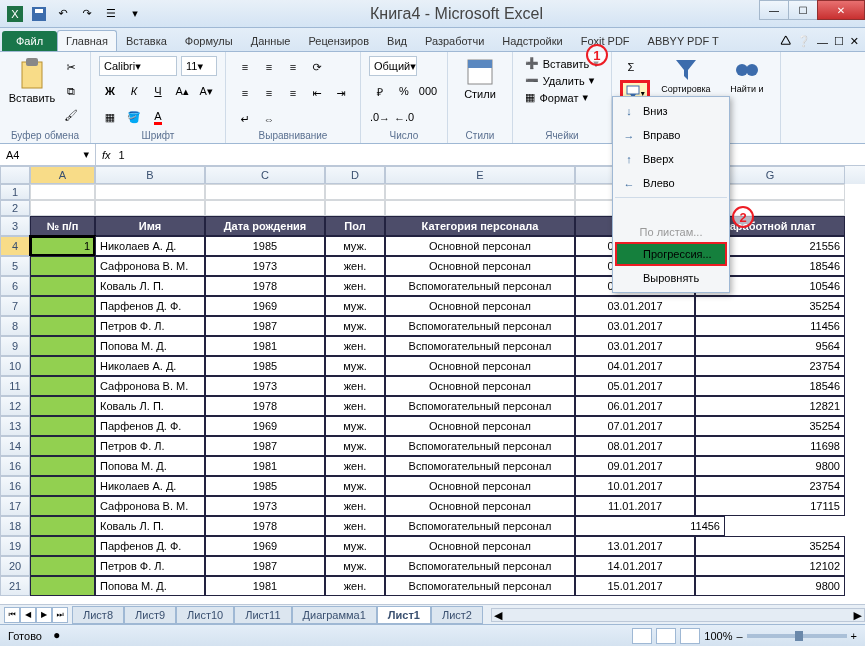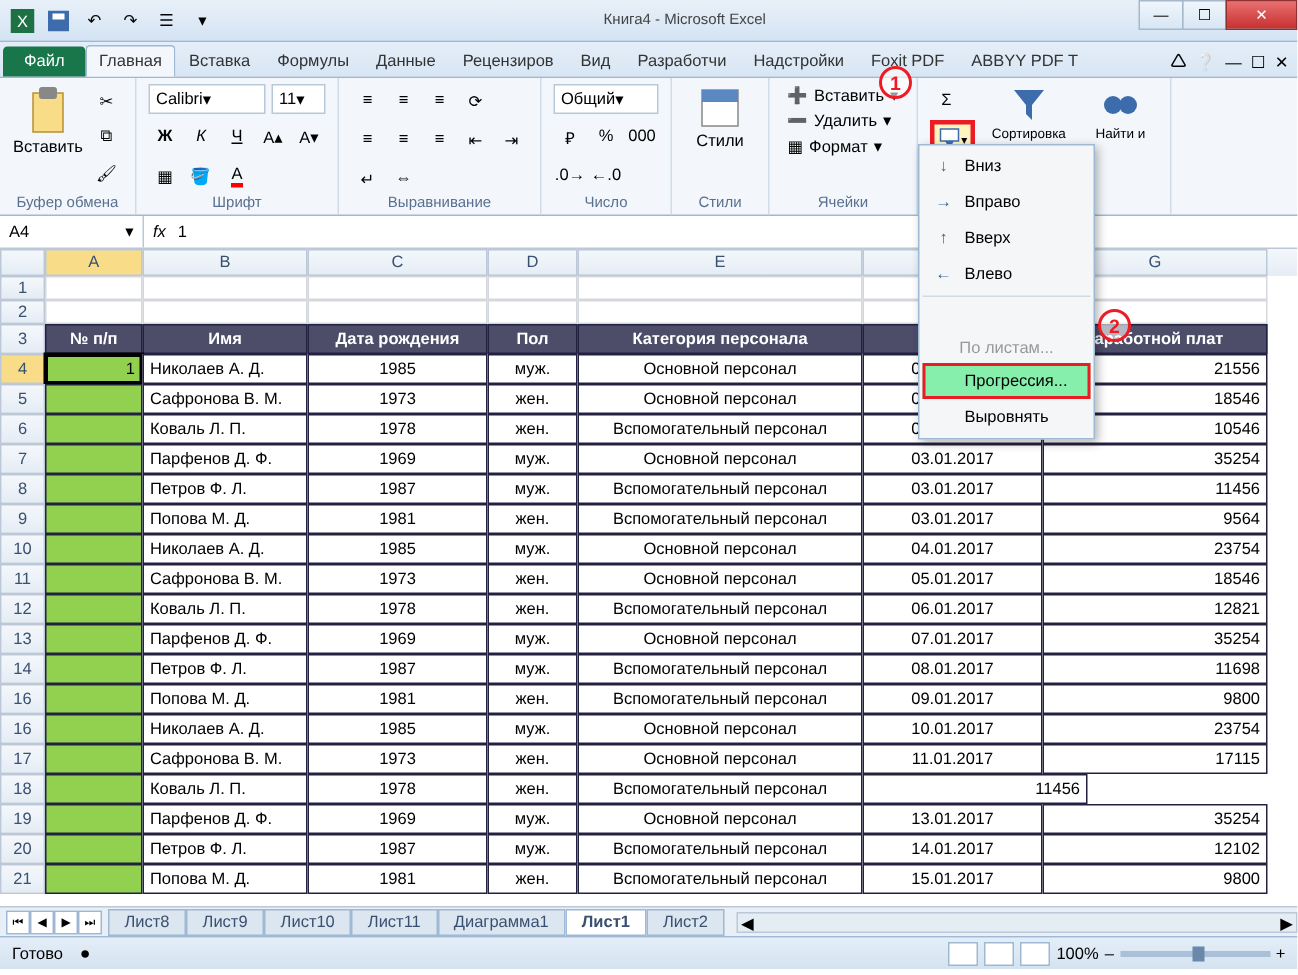--- a/index.html
+++ b/index.html
@@ -2,21 +2,21 @@
 <html><head>
 <meta charset="utf-8">
 <style>
 * { margin: 0; padding: 0; box-sizing: border-box; font-family: "Segoe UI", Tahoma, sans-serif; font-size: 11px; }
 body { background: #fff; width: 865px; height: 650px; overflow: hidden; }
 
 
 .titlebar { height: 28px; background: linear-gradient(#e8f0f8,#d4e4f4); border-bottom: 1px solid #9fb8d4; display: flex; align-items: center; position: relative; }
 .qa-toolbar { display: flex; gap: 2px; padding: 2px 4px; }
 .qa-btn { width: 22px; height: 22px; border: 1px solid transparent; display: flex; align-items: center; justify-content: center; border-radius: 2px; }
-.title { position: absolute; left: 50%; transform: translateX(-50%); font-size: 10px; color: #444; padding-left: 48px; }
+.title { position: absolute; left: 50%; transform: translateX(-50%); font-size: 16px; color: #444; padding-left: 48px; }
 .win-controls { position: absolute; right: 0; top: 0; display: flex; }
 .win-btn { width: 30px; height: 20px; border: 1px solid #a5b8cc; background: linear-gradient(#f0f6fc,#d8e6f4); display: flex; align-items: center; justify-content: center; font-size: 10px; margin-left: -1px; }
 .win-close { width: 48px; background: linear-gradient(#e87070,#c83030); color: #fff; border-color: #903030; }
 
 
 .ribbon-tabs { height: 24px; background: linear-gradient(#e4eef8,#d8e6f4); display: flex; align-items: flex-end; border-bottom: 1px solid #9fb8d4; padding-left: 2px; }
 .file-tab { background: #19764a; color: #fff; padding: 4px 14px; border-radius: 3px 3px 0 0; font-size: 11px; }
 .ribbon-tab { padding: 4px 8px; color: #333; border: 1px solid transparent; border-bottom: none; }
 .ribbon-tab.active { background: #f3f7fb; border-color: #9fb8d4; border-radius: 3px 3px 0 0; }
 .ribbon-right { margin-left: auto; display: flex; gap: 6px; padding-right: 6px; align-items: center; }
@@ -35,21 +35,21 @@
 
 
 .callout { position: absolute; width: 22px; height: 22px; border: 2.5px solid #ed1c24; border-radius: 50%; color: #ed1c24; font-weight: bold; font-size: 13px; display: flex; align-items: center; justify-content: center; background: rgba(255,255,255,0.6); z-index: 50; }
 
 
 .fill-menu { position: absolute; top: 96px; left: 612px; width: 118px; background: #f4f6f8; border: 1px solid #9fb8d4; box-shadow: 2px 2px 6px rgba(0,0,0,0.3); z-index: 40; padding: 2px; }
 .fill-menu-item { display: flex; align-items: center; gap: 6px; padding: 4px 6px; font-size: 11px; }
 .fill-menu-item.disabled { color: #999; flex-direction: column; }
 .fill-menu-icon { width: 16px; height: 16px; display: flex; align-items: center; justify-content: center; color: #38689c; }
 .fill-menu-sep { height: 1px; background: #cfdbe8; margin: 2px 0; }
-.fill-menu-item.highlight { border: 2.5px solid #ed1c24; padding: 2px 4px; background: #86efac; }
+.fill-menu-item.highlight { border: 2.5px solid #ed1c24; padding: 2px 4px; background: #15803d; }
 
 
 .formula-bar { height: 22px; display: flex; border-bottom: 1px solid #bcc8d8; }
 .name-box { width: 96px; border-right: 1px solid #bcc8d8; display: flex; align-items: center; padding: 0 6px; }
 .fx-area { display: flex; align-items: center; flex: 1; padding: 0 6px; gap: 8px; }
 
 
 .grid-area { position: relative; height: 438px; overflow: hidden; }
 .colheads { display: flex; height: 18px; background: linear-gradient(#f4f8fc,#e4ecf4); }
 .rowhead, .colhead { border: 1px solid #bcc8d8; display: flex; align-items: center; justify-content: center; color: #3a5070; }
@@ -206,21 +206,21 @@
       <div style="display:flex;gap:2px;">
         <div class="sm-btn">↵</div>
         <div class="sm-btn">⇔</div>
       </div>
     </div>
     <div class="group-label">Выравнивание</div>
   </div>
 
   <div class="group">
     <div class="group-body" style="flex-direction:column;gap:4px;">
-      <div class="font-sel" style="width:70px;"><span>Общий</span> ▾</div>
+      <div class="font-sel" style="width:48px;"><span>Общий</span> ▾</div>
       <div style="display:flex;gap:2px;">
         <div class="sm-btn">₽</div>
         <div class="sm-btn">%</div>
         <div class="sm-btn">000</div>
       </div>
       <div style="display:flex;gap:2px;">
         <div class="sm-btn">.0→</div>
         <div class="sm-btn">←.0</div>
       </div>
     </div>

